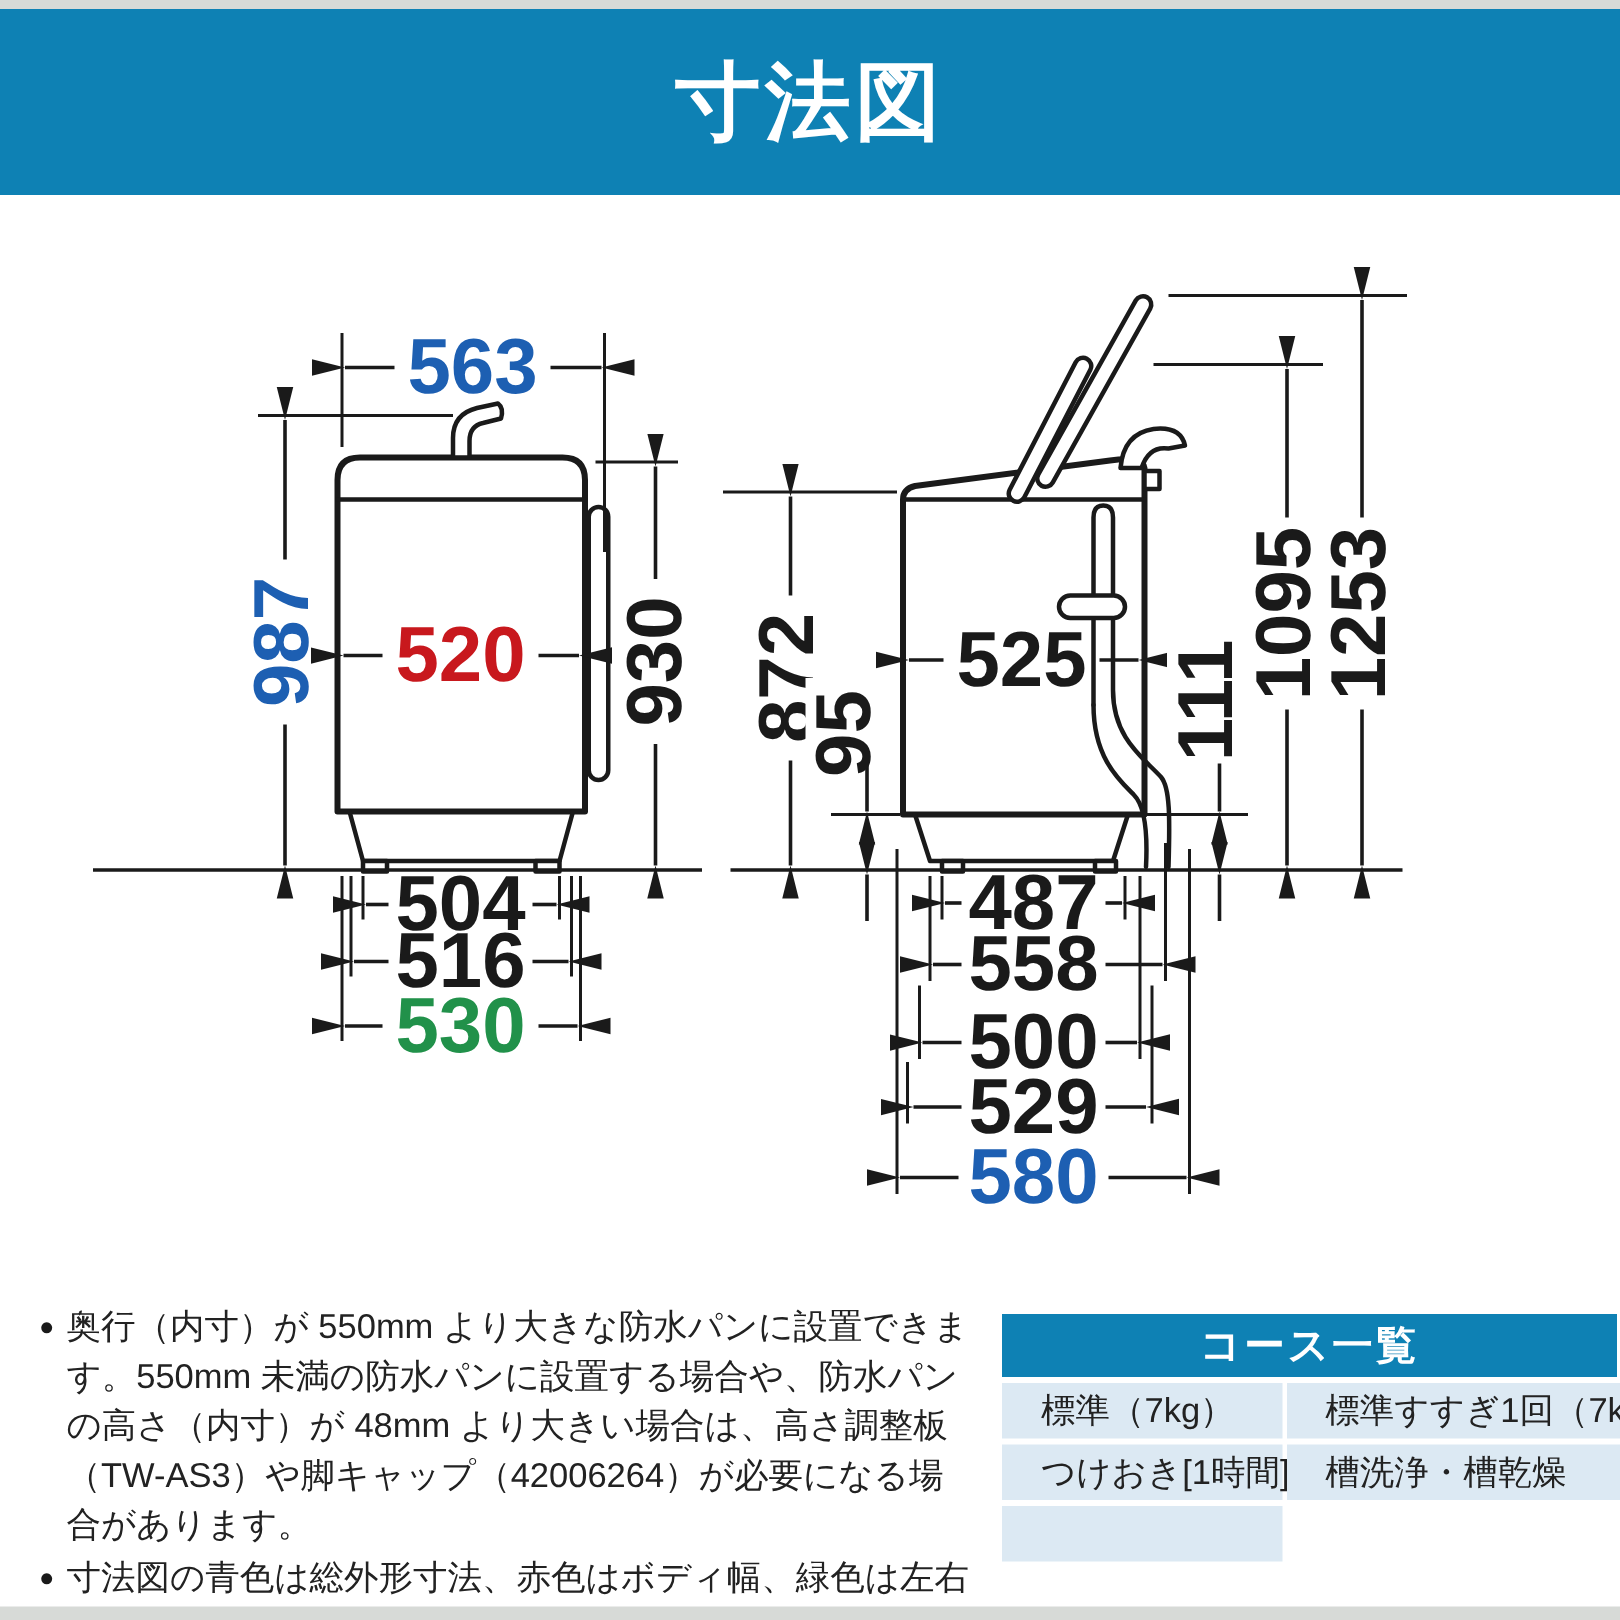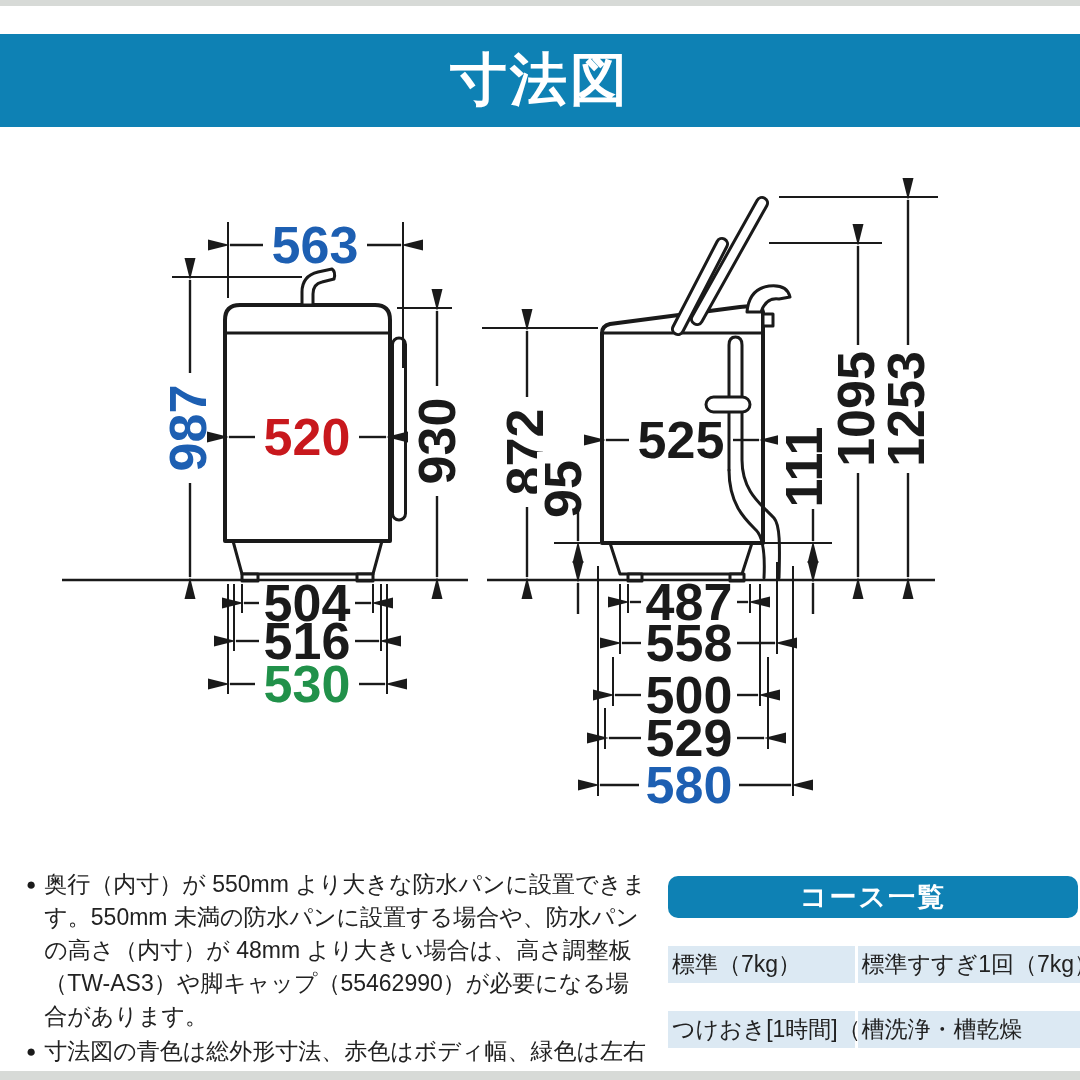--- a/index.html
+++ b/index.html
@@ -13,22 +13,22 @@
   }
   html,body{margin:0;padding:0;background:#fff;}
   .page{
     position:relative;width:1080px;height:1080px;background:#fff;overflow:hidden;
     font-family:"Liberation Sans",sans-serif;color:var(--line-black);
   }
   .strip{position:absolute;left:0;width:1080px;background:var(--strip-gray);}
   .strip.top{top:0;height:6px;}
   .strip.bottom{bottom:0;height:9px;}
   .banner{
-    position:absolute;left:0;top:6px;width:1080px;height:93px;
-    background:var(--banner-blue);display:flex;align-items:center;justify-content:center;margin-top:28px;
+    position:absolute;left:0;top:6px;width:1080px;height:124px;
+    background:var(--banner-blue);display:flex;align-items:center;justify-content:center;
   }
   .banner h1{
     margin:0;color:#fff;font-size:57px;font-weight:700;letter-spacing:3px;
   }
   svg.diagram{position:absolute;left:0;top:0;}
   
   .m{stroke:var(--line-black);stroke-width:4;fill:#fff;stroke-linejoin:round;stroke-linecap:round;}
   .m.nf{fill:none;}
   .m.t3{stroke-width:3;}
   .dim{stroke:var(--line-black);stroke-width:2.4;fill:none;}
@@ -44,26 +44,26 @@
   text.d.green{fill:var(--dimension-green);}
   
   .notes{position:absolute;left:26px;top:868px;width:625px;}
   .note{display:flex;align-items:flex-start;margin:0 0 2px 0;}
   .note .bullet{font-size:17px;line-height:33px;margin-right:8px;flex:0 0 auto;}
   .note p{margin:0;font-size:23px;line-height:33px;color:#222;}
   
   .course{position:absolute;left:668px;top:876px;width:410px;}
   .course-title{
     background:var(--banner-blue);color:#fff;font-size:27px;font-weight:700;
-    height:42px;display:flex;align-items:center;justify-content:center;letter-spacing:2px;border-radius:10px;
+    height:42px;display:flex;align-items:center;justify-content:center;letter-spacing:2px;
   }
   .course-grid{display:grid;grid-template-columns:45.5% 54.5%;column-gap:3px;row-gap:4px;margin-top:4px;}
   .course-cell{
     background:var(--table-row-bg);height:37px;display:flex;align-items:center;
-    padding-left:4px;font-size:23px;color:#222;box-sizing:border-box;white-space:nowrap;margin-top:24px;
+    padding-left:26px;font-size:23px;color:#222;box-sizing:border-box;white-space:nowrap;
   }
 </style>
 </head>
 <body>
 
 <div class="page">
 
   <div class="strip top"></div>
 
   <header class="banner">
@@ -241,21 +241,21 @@
       <line class="ext" x1="793" y1="566" x2="793" y2="796"></line>
       <line class="dim" marker-end="url(#arr)" x1="639" y1="785" x2="600" y2="785"></line>
       <line class="dim" marker-end="url(#arr)" x1="739" y1="785" x2="791" y2="785"></line>
       <text class="d blue" x="689" y="785" text-anchor="middle" dominant-baseline="central">580</text>
     </g>
   </svg>
 
   <div class="notes">
     <div class="note">
       <span class="bullet">●</span>
-      <p>奥行（内寸）が 550mm より大きな防水パンに設置できます。550mm 未満の防水パンに設置する場合や、防水パンの高さ（内寸）が 48mm より大きい場合は、高さ調整板（TW-AS3）や脚キャップ（55462990）が必要になる場合があります。</p>
+      <p>奥行（内寸）が 550mm より大きな防水パンに設置できます。550mm 未満の防水パンに設置する場合や、防水パンの高さ（内寸）が 48mm より大きい場合は、高さ調整板（TW-AS3）や脚キャップ（42006264）が必要になる場合があります。</p>
     </div>
     <div class="note">
       <span class="bullet">●</span>
       <p>寸法図の青色は総外形寸法、赤色はボディ幅、緑色は左右の手掛け部を含むボディ幅を示しています。</p>
     </div>
   </div>
 
   <section class="course">
     <div class="course-title">コース一覧</div>
     <div class="course-grid">

